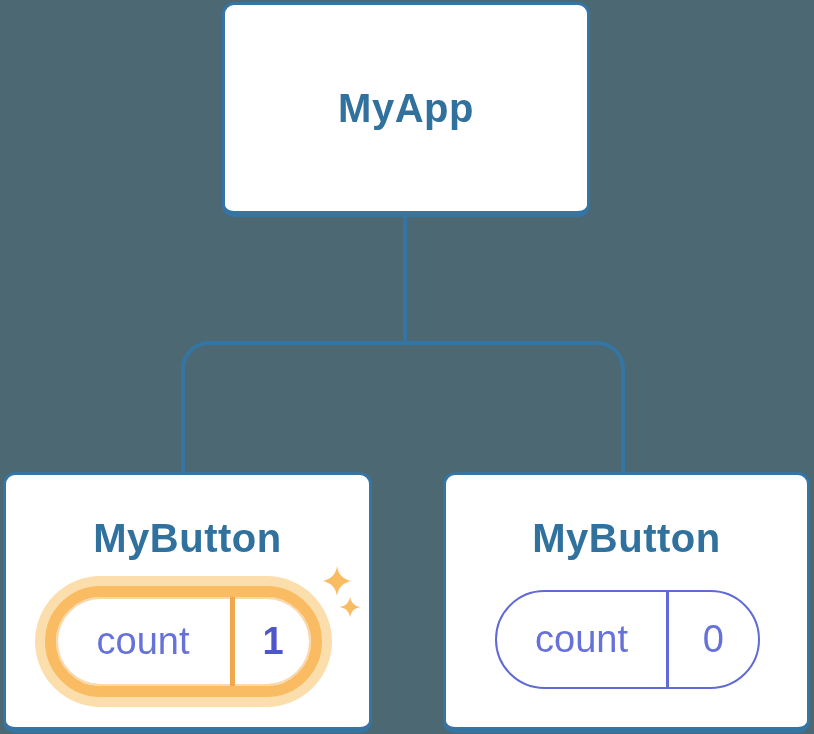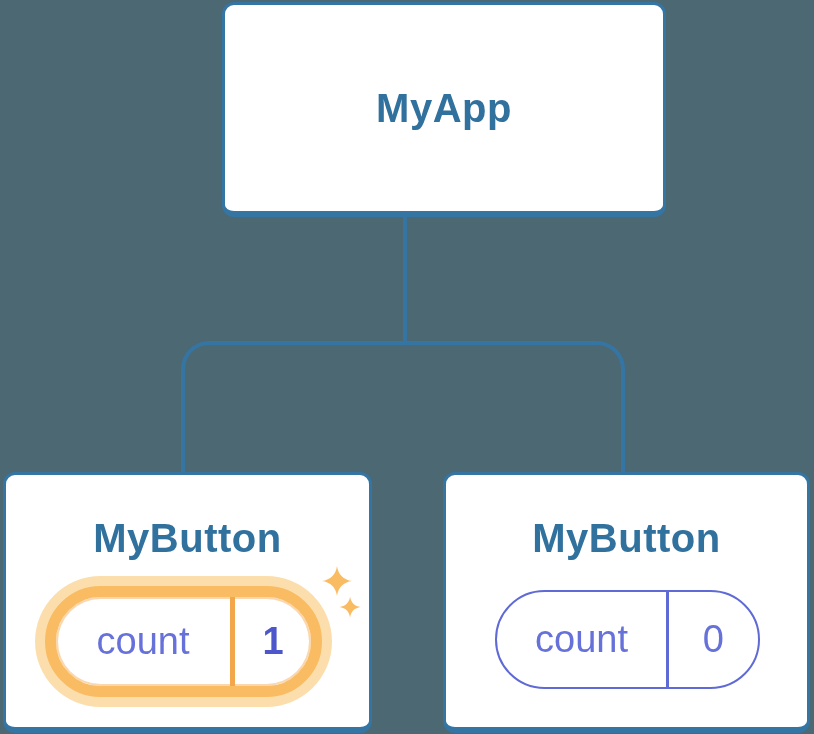--- a/index.html
+++ b/index.html
@@ -14,21 +14,21 @@
   
   .node {
     position: absolute;
     box-sizing: border-box;
     background: #ffffff;
     border: 3px solid var(--blue, #3575a4);
     border-bottom-width: 6px;
     border-radius: 12px;
   }
   .node-root {
-    left: 222px; top: 2px; width: 444px; height: 215px;
+    left: 222px; top: 2px; width: 368px; height: 215px;
     display: flex; align-items: center; justify-content: center;
   }
   .node-child-left  { left: 3px;   top: 472px; width: 369px; height: 261px; }
   .node-child-right { left: 443px; top: 472px; width: 367px; height: 261px; }
   .node-title {
     color: var(--blueText, #31719e);
     font-size: 40px;
     font-weight: 600;
     letter-spacing: 0.5px;
   }

